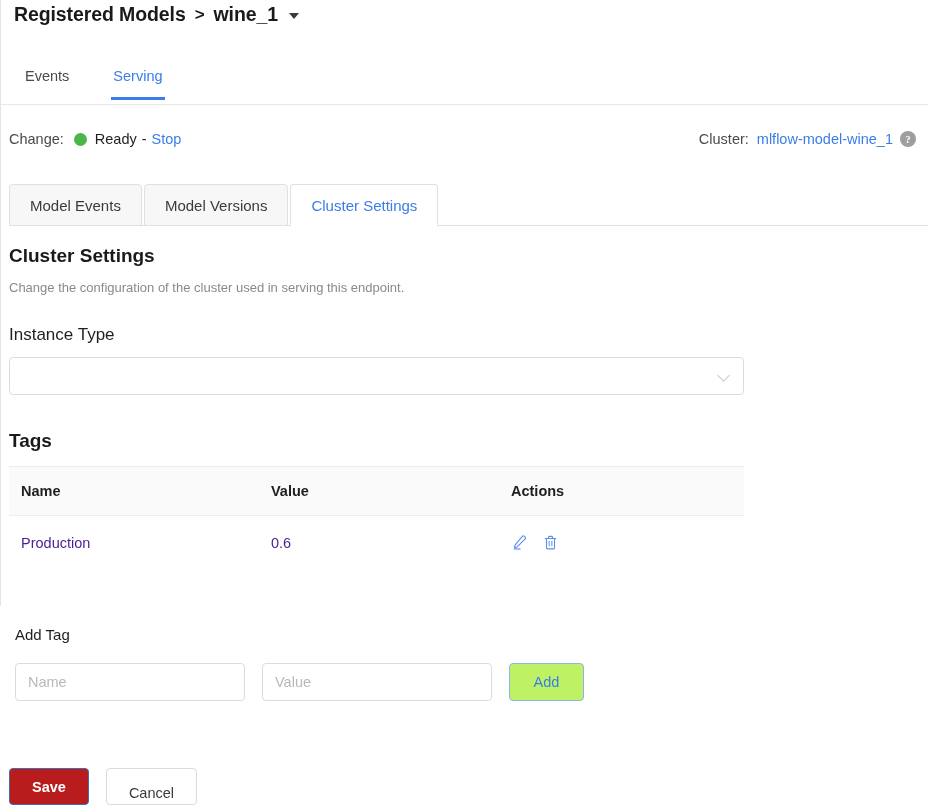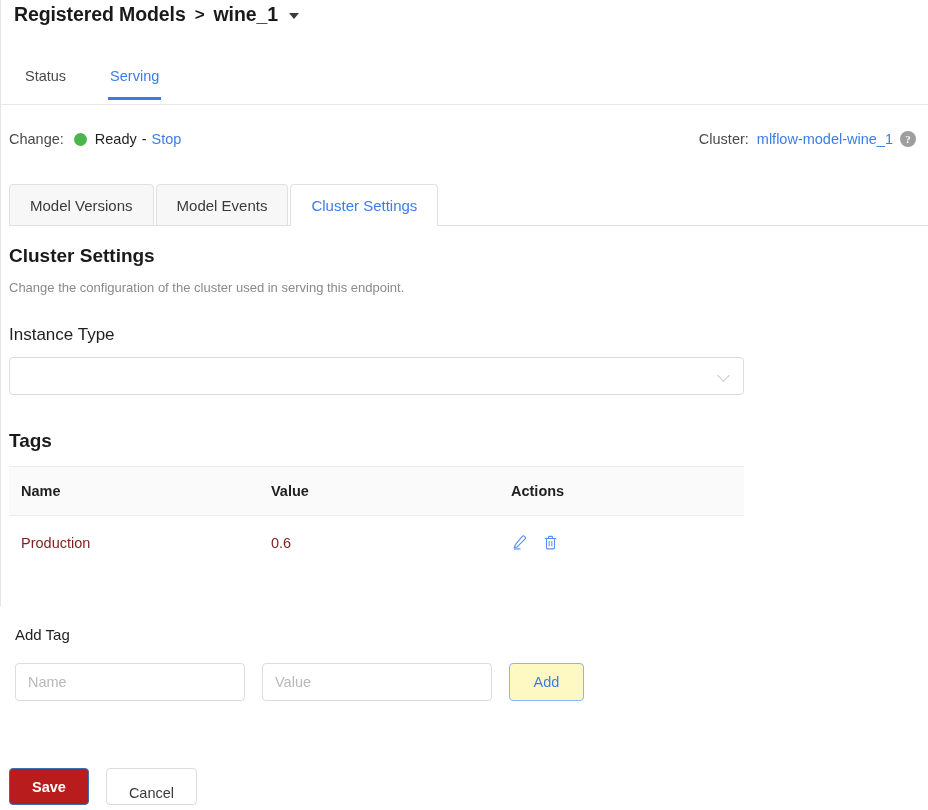--- a/index.html
+++ b/index.html
@@ -232,21 +232,21 @@
     border-top: 1px solid #ececec;
     border-bottom: 1px solid #ececec;
     text-align: left;
     font-weight: bold;
     color: #1f1f1f;
     padding: 16px 0 16px 12px;
     font-size: 14.5px;
   }
   .tags-table tbody td {
     padding: 18px 0 18px 12px;
-    color: #7f1d1d;
+    color: #4c1d95;
     font-size: 14.5px;
     border-bottom: 0;
   }
   .col-name { width: 250px; }
   .col-value { width: 240px; }
   .col-actions { width: 245px; }
   .act-wrap { display: flex; align-items: center; gap: 14px; }
   .icon-btn {
     background: none;
     border: none;
@@ -281,21 +281,21 @@
     background: #fff;
     outline: none;
     margin-right: 17px;
   }
   .txtinput::placeholder { color: #b8b8b8; }
   .btn-add {
     width: 75px;
     height: 38px;
     border: 1px solid #8cb4f5;
     border-radius: 4px;
-    background: #fef9c3;
+    background: #bef264;
     color: #3b7de8;
     font-size: 14.5px;
     font-family: inherit;
     cursor: pointer;
   }
 
   
   .footer {
     position: absolute;
     left: 8px; top: 768px;
@@ -333,41 +333,41 @@
 <div class="page">
 
   <div class="breadcrumb">
     <span>Registered Models</span>
     <span class="bc-sep">&gt;</span>
     <span>wine_1</span>
     <span class="bc-caret"></span>
   </div>
 
   <div class="toptabs">
-    <button class="toptab">Status</button>
+    <button class="toptab">Events</button>
     <button class="toptab active">Serving</button>
   </div>
 
   <div class="statusrow">
     <span class="status-label">Change:</span>
     <span class="dot"></span>
     <span class="status-val">Ready</span>
     <span style="margin:0 5px;color:#1f1f1f;">-</span>
     <span class="link">Stop</span>
   </div>
 
   <div class="clusterrow">
     <span>Cluster:</span>
     <span class="link">mlflow-model-wine_1</span>
     <span class="helpicon">?</span>
   </div>
 
   <div class="pilltabs">
+    <button class="pill">Model Events</button>
     <button class="pill">Model Versions</button>
-    <button class="pill">Model Events</button>
     <button class="pill active">Cluster Settings</button>
   </div>
 
   <div class="sect-title" id="cluster-settings-title">Cluster Settings</div>
   <div class="sect-desc">Change the configuration of the cluster used in serving this endpoint.</div>
 
   <div class="field-label" id="instance-type-label">Instance Type</div>
   <div class="select-box">
     <span class="select-value"></span>
     <span class="chev"></span>

